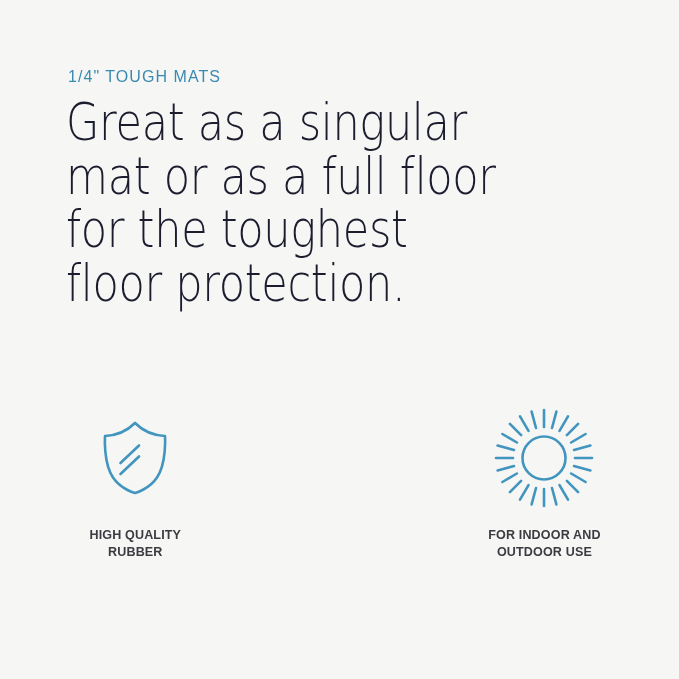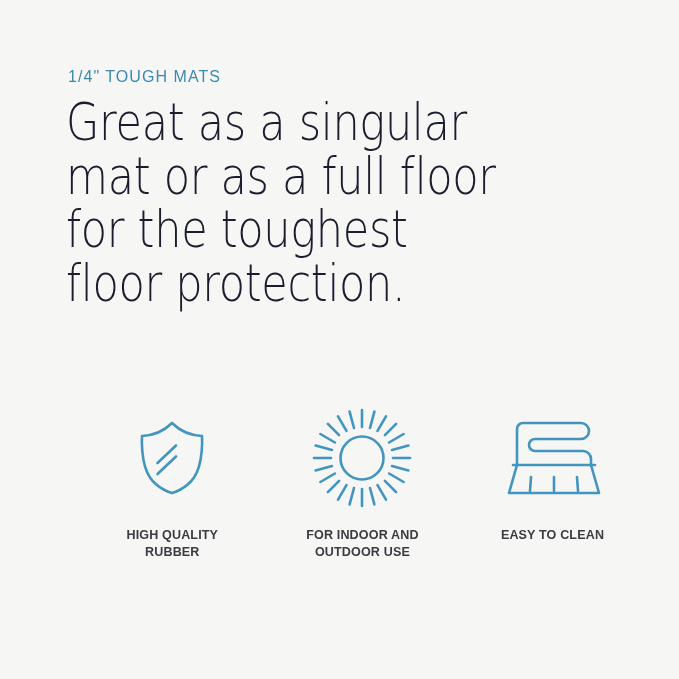--- a/index.html
+++ b/index.html
@@ -50,26 +50,26 @@
     transform-origin: left top;
   }
   .headline .hl-line {
     display: block;
     white-space: nowrap;
   }
 
   
   .features {
     position: absolute;
-    left: 48px;
+    left: 40px;
     top: 404px;
     width: 599px;
     display: flex;
     align-items: flex-start;
-    justify-content: flex-end;
+    justify-content: space-between;
   }
   .feature {
     width: 190px;
     display: flex;
     flex-direction: column;
     align-items: center;
   }
   .feature-icon {
     height: 108px;
     display: flex;
@@ -152,34 +152,15 @@
             <line x1="38.6" y1="4.6" x2="43" y2="21"></line>
           </g>
         </svg>
       </div>
       <div class="feature-caption">
         <span class="cap-line">FOR INDOOR AND</span>
         <span class="cap-line">OUTDOOR USE</span>
       </div>
     </div>
 
-    <div class="feature">
-      <div class="feature-icon">
-        <svg width="94" height="82" viewBox="0 0 94 82" fill="none" stroke="#4295bf" stroke-width="2.6" stroke-linecap="round" stroke-linejoin="round">
-
-          <path d="M12 48 L12 12 C12 8.7 14.7 6 18 6 L76 6 C80.4 6 84 9.6 84 14 C84 18.4 80.4 22 76 22 L30 22 C26.7 22 24 24.7 24 28 C24 31.3 26.7 34 30 34 L78 34 C82.4 34 86 37.6 86 42 L86 48"></path>
-
-          <line x1="8" y1="48" x2="90" y2="48"></line>
-
-          <path d="M12 48 L4 76 L94 76 L86 48"></path>
-
-          <line x1="26" y1="60" x2="25" y2="74"></line>
-          <line x1="49" y1="60" x2="49" y2="74"></line>
-          <line x1="72" y1="60" x2="73" y2="74"></line>
-        </svg>
-      </div>
-      <div class="feature-caption">
-        <span class="cap-line">EASY TO CLEAN</span>
-      </div>
-    </div>
 
   </div>
 </div>
 
 </body></html>

